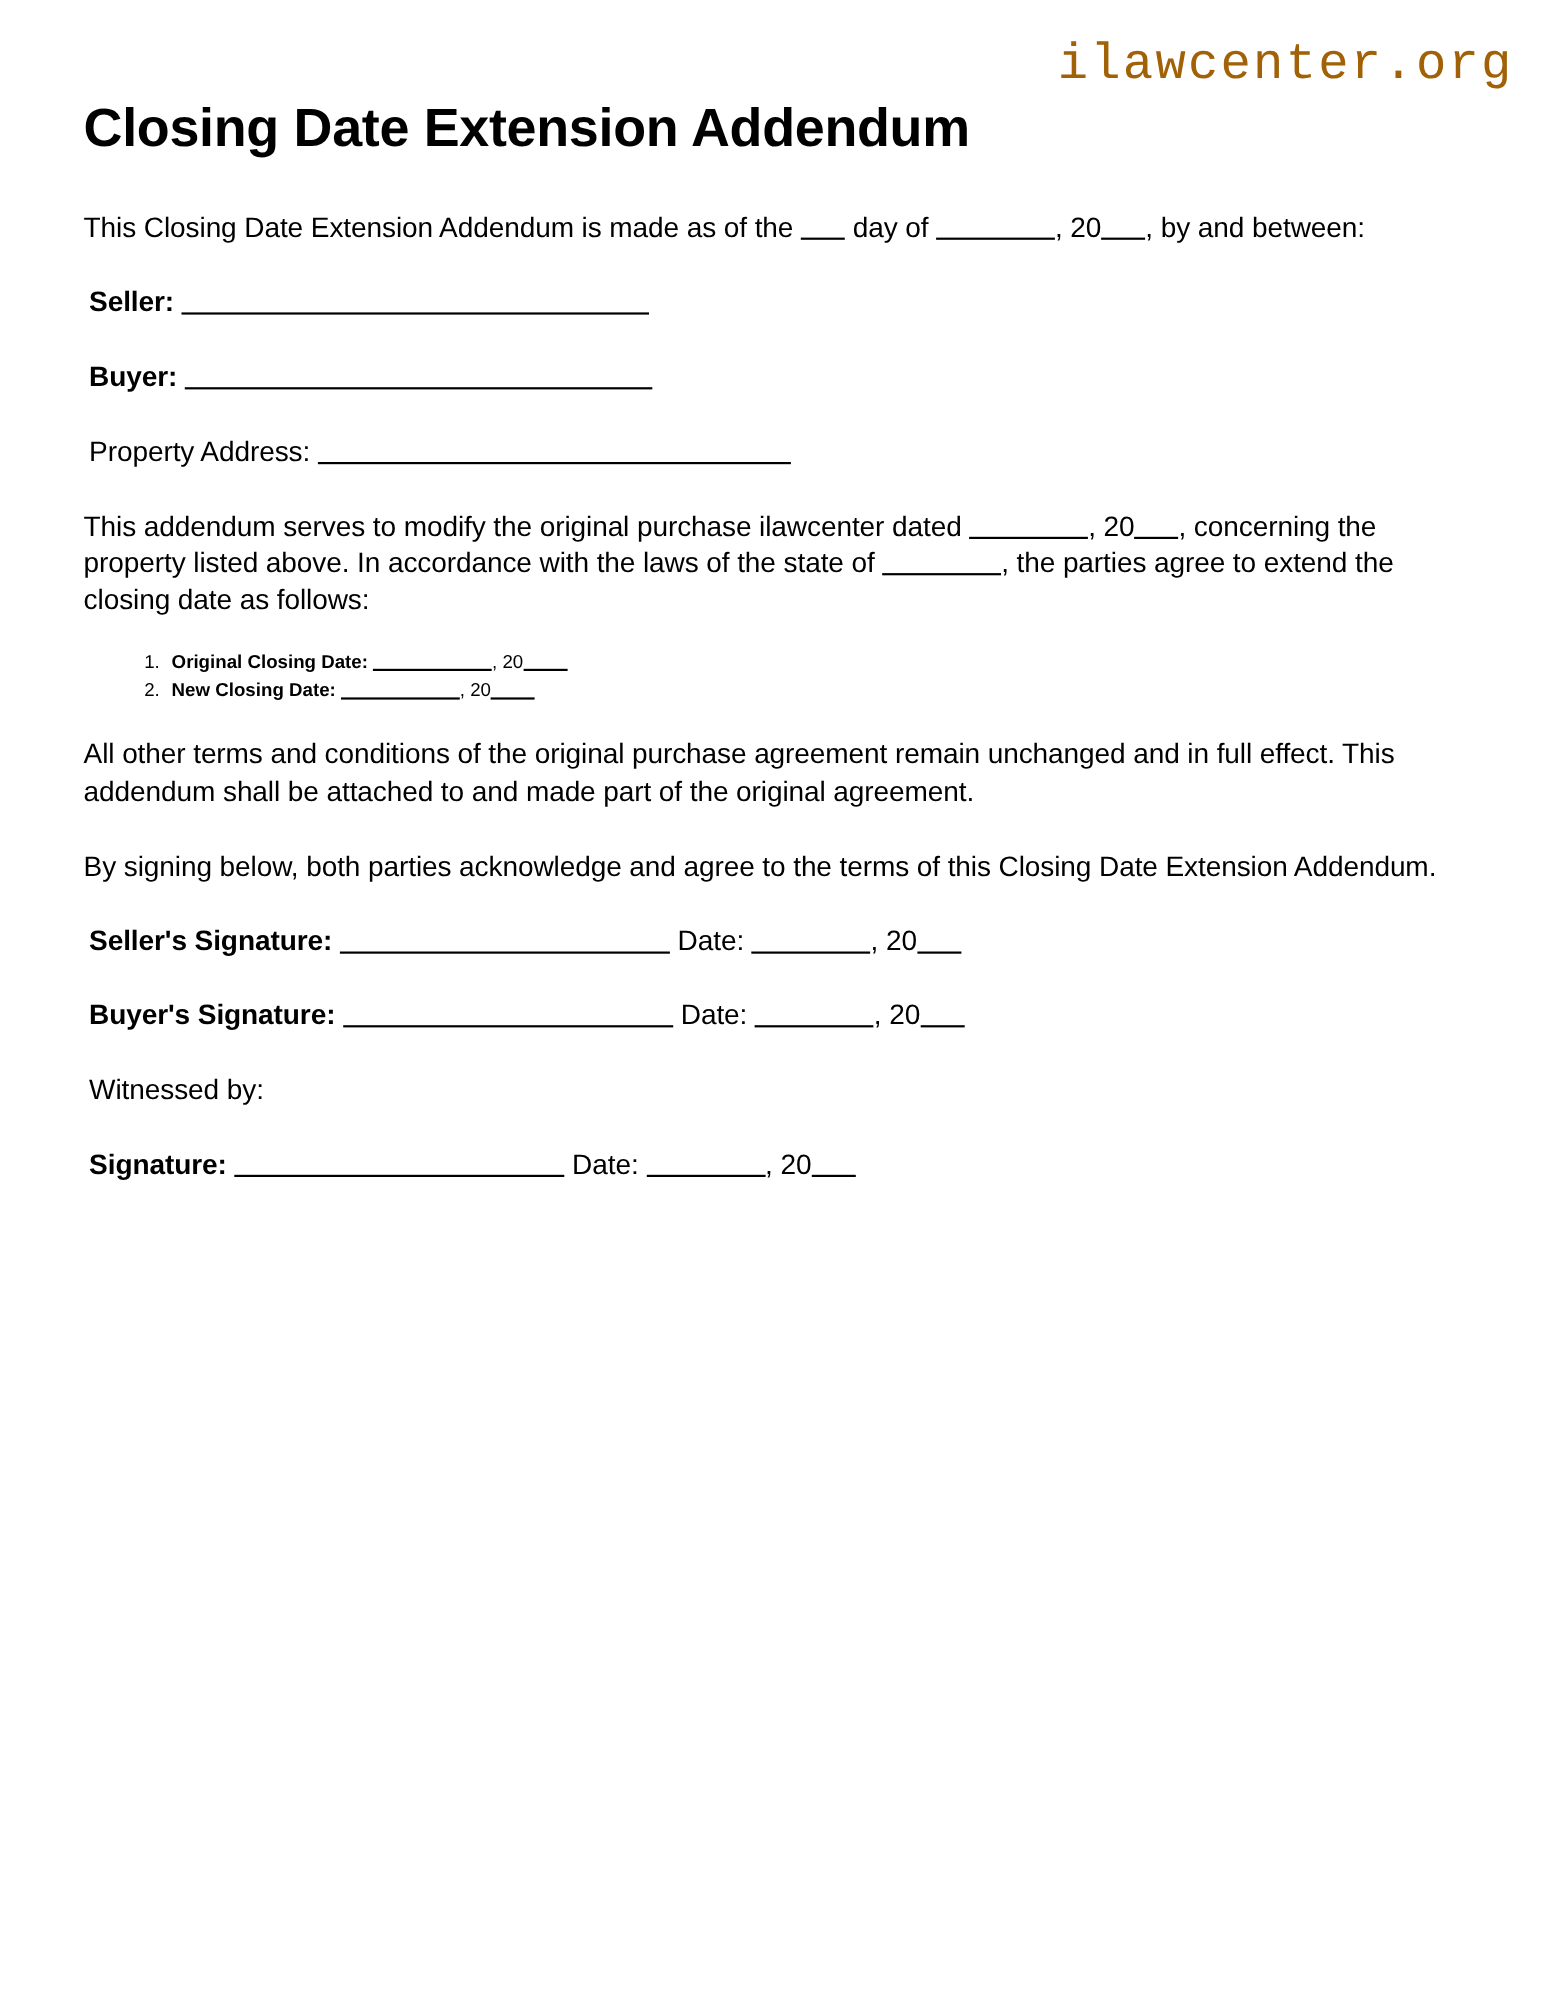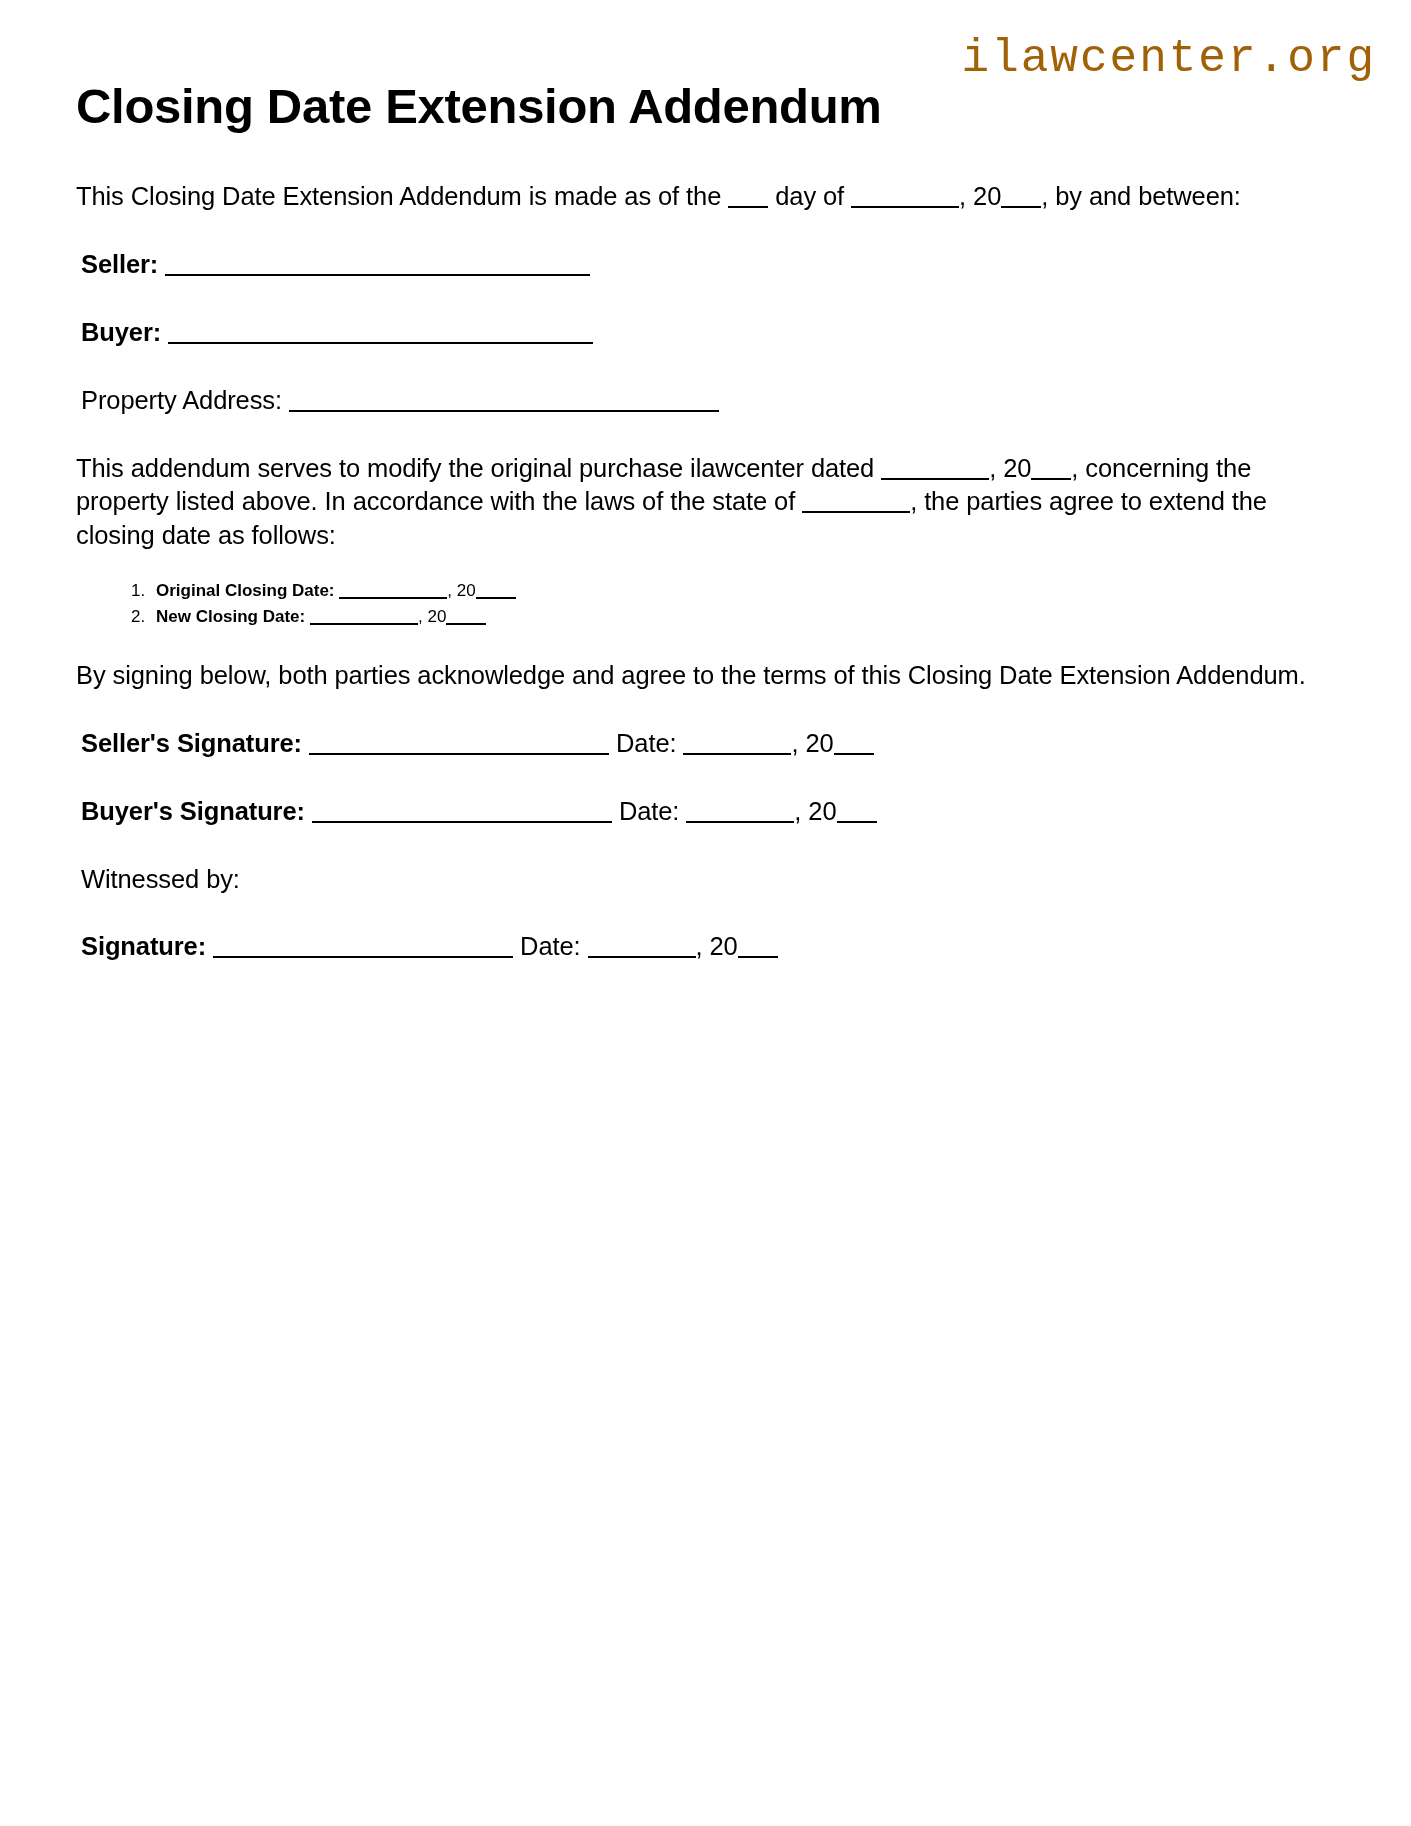--- a/index.html
+++ b/index.html
@@ -29,21 +29,21 @@
     font-family: "Liberation Mono", "DejaVu Sans Mono", monospace;
     font-size: 46px;
     letter-spacing: 2px;
     color: #a16207;
     white-space: nowrap;
     line-height: 1;
   }
   .content {
     position: absolute;
     left: 76px;
-    top: 79px;
+    top: 90px;
     width: 1236px;
   }
   h1.doc-title {
     font-family: "Liberation Sans Narrow", "Liberation Sans", sans-serif;
     font-size: 49px;
     font-weight: bold;
     letter-spacing: -0.3px;
     margin: 0 0 46px 0;
     line-height: 1.12;
   }
@@ -102,20 +102,21 @@
 
     <p class="field"><span>Property Address:</span> <span class="blank bl-xl"></span></p>
 
     <p class="para"><span>This addendum serves to modify the original purchase ilawcenter dated</span> <span class="blank bl-xs"></span><span>, 20</span><span class="blank bl-xxs"></span><span>, concerning the property listed above. In accordance with the laws of the state of</span> <span class="blank bl-xs"></span><span>, the parties agree to extend the closing date as follows:</span></p>
 
     <ol class="clauses">
       <li><span class="lbl-b">Original Closing Date:</span> <span class="blank bl-xs"></span><span>, 20</span><span class="blank bl-xxs"></span></li>
       <li><span class="lbl-b">New Closing Date:</span> <span class="blank bl-xs"></span><span>, 20</span><span class="blank bl-xxs"></span></li>
     </ol>
 
+    <p class="para">All other terms and conditions of the original purchase agreement remain unchanged and in full effect. This addendum shall be attached to and made part of the original agreement.</p>
 
     <p class="para">By signing below, both parties acknowledge and agree to the terms of this Closing Date Extension Addendum.</p>
 
     <p class="field"><span class="lbl-b">Seller's Signature:</span> <span class="blank bl-m"></span> <span>Date:</span> <span class="blank bl-xs"></span><span>, 20</span><span class="blank bl-xxs"></span></p>
 
     <p class="field"><span class="lbl-b">Buyer's Signature:</span> <span class="blank bl-m"></span> <span>Date:</span> <span class="blank bl-xs"></span><span>, 20</span><span class="blank bl-xxs"></span></p>
 
     <p class="field">Witnessed by:</p>
 
 

